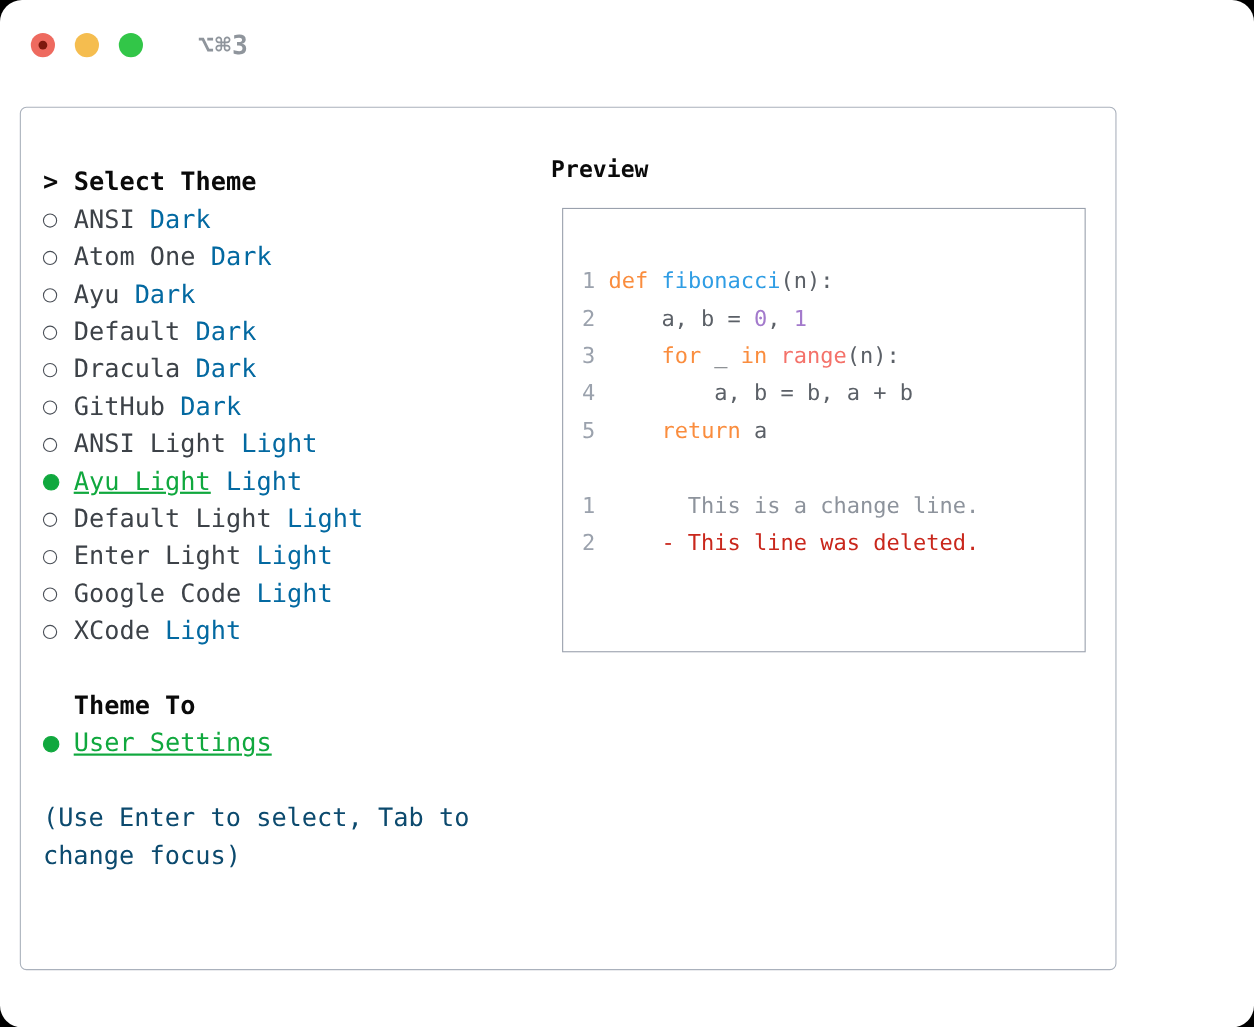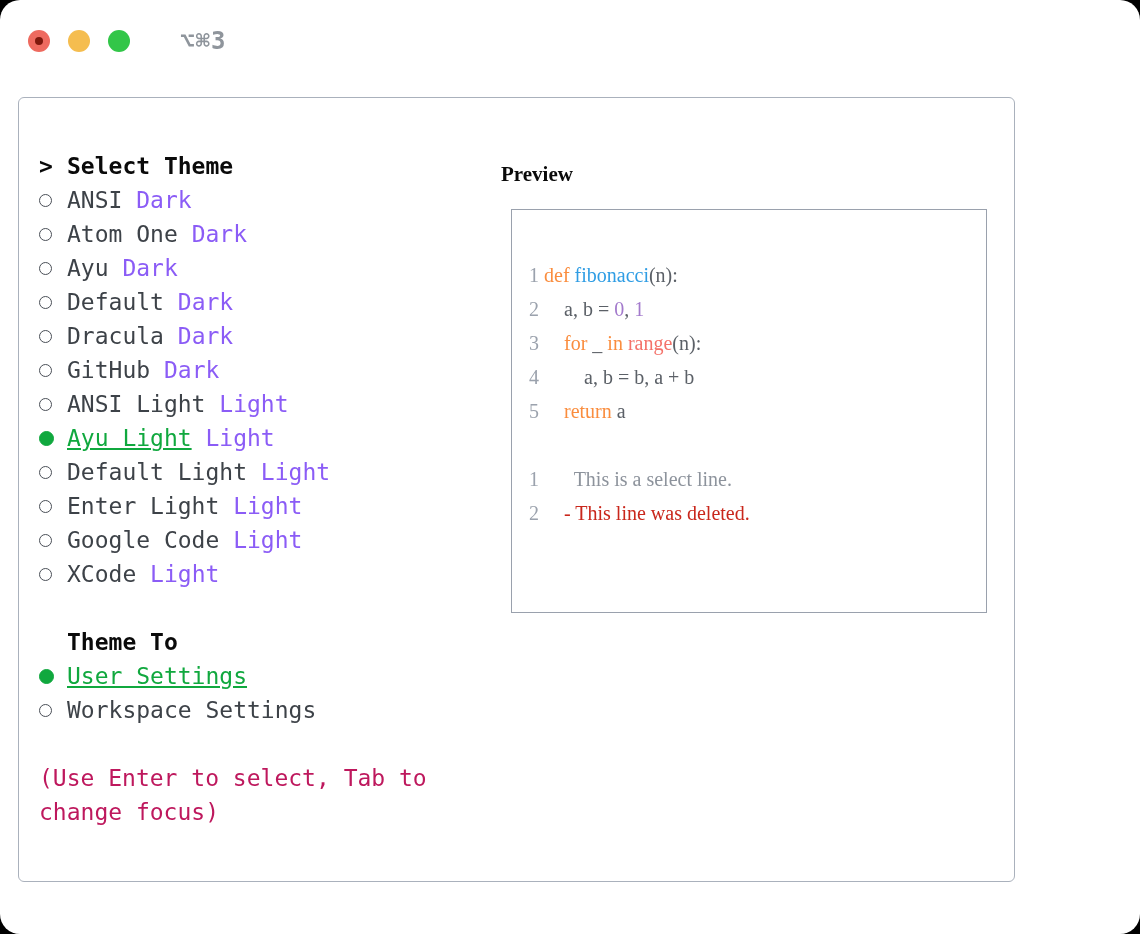--- a/index.html
+++ b/index.html
@@ -23,26 +23,26 @@
   
   .left{position:absolute;left:20px;top:51px;}
   .row{height:34px;display:flex;align-items:center;font-size:23px;white-space:pre;}
   .bullet{width:28px;display:flex;align-items:center;flex:none;}
   .circ{width:13px;height:13px;border:1.5px solid #4a4f57;border-radius:50%;box-sizing:border-box;}
   .circ.sel{width:15px;height:15px;background:#10a83e;border-color:#10a83e;}
   .hdr{font-weight:bold;color:#0a0a0a;}
   .prefix{font-weight:bold;color:#0a0a0a;font-size:23px;}
   .tname{color:#3d4248;}
   .tname.sel{color:#10a83e;text-decoration:underline;}
-  .ttag{color:#8b5cf6;}
+  .ttag{color:#0369a1;}
   .spacer{height:34px;}
-  .help{font-size:23px;line-height:34px;color:#be185d;width:420px;}
+  .help{font-size:23px;line-height:34px;color:#0c4a6e;width:420px;}
 
   
-  .right{position:absolute;left:482px;top:59px;font-family:Liberation Serif, serif;}
+  .right{position:absolute;left:482px;top:39px;}
   .preview-hdr{height:34px;line-height:34px;font-weight:bold;font-size:21px;color:#0a0a0a;}
   .preview-box{margin-top:18px;margin-left:10px;width:476px;height:404px;box-sizing:border-box;
                border:1.5px solid #9aa1ad;padding:48px 0 0 17px;background:#fff;}
   .codeline{height:34px;line-height:34px;font-size:20px;white-space:pre;}
   .ln{color:#9ba2ad;}
   .tok-pl{color:#5b6067;}
   .tok-kw{color:#fa8d3e;}
   .tok-fn{color:#2f9de4;}
   .tok-call{color:#f4726a;}
   .tok-num{color:#a37acc;}
@@ -89,40 +89,39 @@
 
       <div class="spacer"></div>
 
       <div class="row">
         <span class="bullet"></span>
         <span class="hdr">Theme To</span>
       </div>
 
       <div id="apply-list">
           <div class="row"><span class="bullet"><span class="circ sel"></span></span><span class="tname sel">User Settings</span></div>
-          <div class="row"><span class="bullet"><span class="circ"></span></span><span class="tname">Workspace Settings</span></div>
         </div>
 
       <div class="spacer"></div>
 
       <div class="help">(Use Enter to select, Tab to change focus)</div>
     </div>
 
     <div class="right">
       <div class="preview-hdr">Preview</div>
       <div class="preview-box">
         <div id="code-lines">
             <div class="codeline"><span class="ln">1</span><span class="tok-pl"> </span><span class="tok-kw">def</span><span class="tok-pl"> </span><span class="tok-fn">fibonacci</span><span class="tok-pl">(n):</span></div>
             <div class="codeline"><span class="ln">2</span><span class="tok-pl">     a, b = </span><span class="tok-num">0</span><span class="tok-pl">, </span><span class="tok-num">1</span></div>
             <div class="codeline"><span class="ln">3</span><span class="tok-pl">     </span><span class="tok-kw">for</span><span class="tok-pl"> _ </span><span class="tok-kw">in</span><span class="tok-pl"> </span><span class="tok-call">range</span><span class="tok-pl">(n):</span></div>
             <div class="codeline"><span class="ln">4</span><span class="tok-pl">         a, b = b, a + b</span></div>
             <div class="codeline"><span class="ln">5</span><span class="tok-pl">     </span><span class="tok-kw">return</span><span class="tok-pl"> a</span></div>
           </div>
         <div class="codeline"></div>
         <div id="diff-lines">
-            <div class="codeline"><span class="ln">1</span><span class="ctx">       This is a select line.</span></div>
+            <div class="codeline"><span class="ln">1</span><span class="ctx">       This is a change line.</span></div>
             <div class="codeline"><span class="ln">2</span><span class="del">     - This line was deleted.</span></div>
           </div>
       </div>
     </div>
 
   </div>
 </div>
 
 </body></html>

